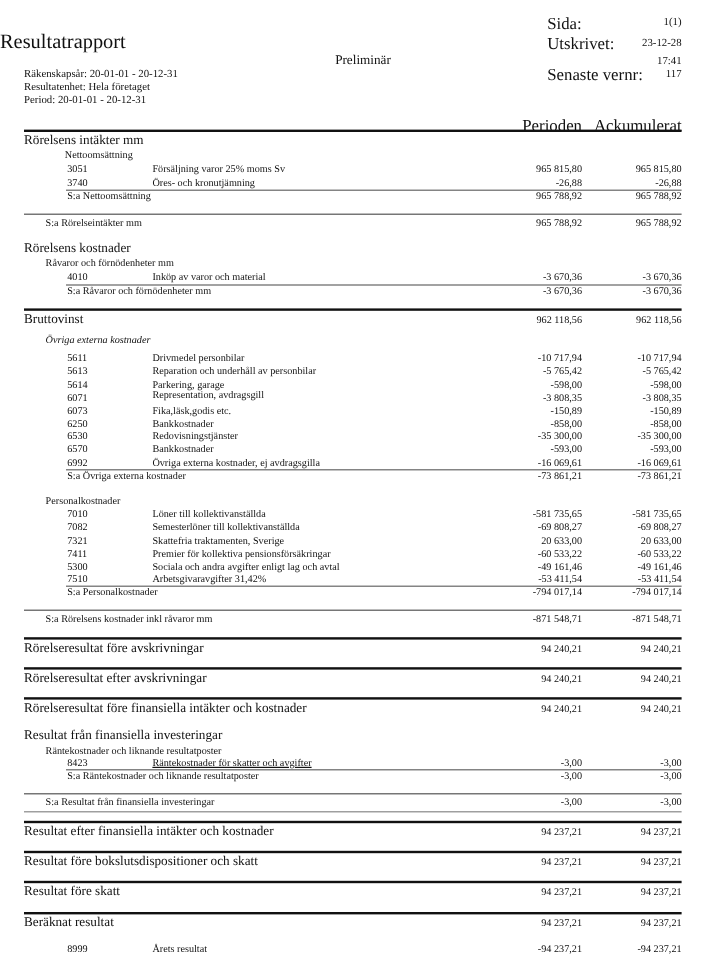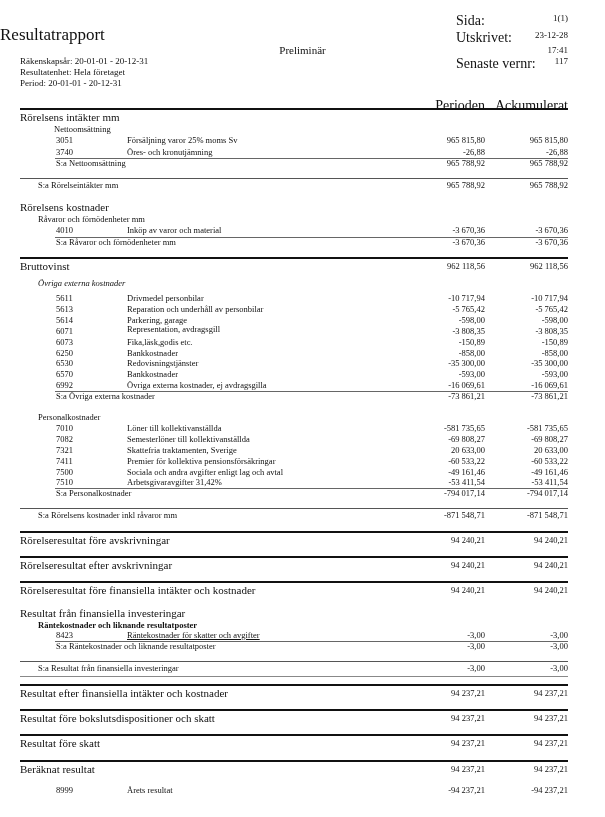--- a/index.html
+++ b/index.html
@@ -133,21 +133,21 @@
       <div class="abs v1" style="top: 434px;">-69 808,27</div>
       <div class="abs v2" style="top: 434px;">-69 808,27</div>
       <div class="abs acc" style="top: 445px;">7321</div>
       <div class="abs desc" style="top: 445px;">Skattefria traktamenten, Sverige</div>
       <div class="abs v1" style="top: 445px;">20 633,00</div>
       <div class="abs v2" style="top: 445px;">20 633,00</div>
       <div class="abs acc" style="top: 456px;">7411</div>
       <div class="abs desc" style="top: 456px;">Premier för kollektiva pensionsförsäkringar</div>
       <div class="abs v1" style="top: 456px;">-60 533,22</div>
       <div class="abs v2" style="top: 456px;">-60 533,22</div>
-      <div class="abs acc" style="top: 467px;">7500</div>
+      <div class="abs acc" style="top: 467px;">5300</div>
       <div class="abs desc" style="top: 467px;">Sociala och andra avgifter enligt lag och avtal</div>
       <div class="abs v1" style="top: 467px;">-49 161,46</div>
       <div class="abs v2" style="top: 467px;">-49 161,46</div>
       <div class="abs acc" style="top: 477px;">7510</div>
       <div class="abs desc" style="top: 477px;">Arbetsgivaravgifter 31,42%</div>
       <div class="abs v1" style="top: 477px;">-53 411,54</div>
       <div class="abs v2" style="top: 477px;">-53 411,54</div>
       <div class="rule sub" style="top: 488px;"></div>
       <div class="abs sum" style="top: 488px;">S:a Personalkostnader</div>
       <div class="abs v1" style="top: 488px;">-794 017,14</div>
@@ -162,21 +162,21 @@
       <div class="abs v2" style="top: 535px;">94 240,21</div>
       <div class="rule thick" style="top: 556px;"></div>
       <div class="abs sec" style="top: 559px;">Rörelseresultat efter avskrivningar</div>
       <div class="abs v1" style="top: 560px;">94 240,21</div>
       <div class="abs v2" style="top: 560px;">94 240,21</div>
       <div class="rule thick" style="top: 581px;"></div>
       <div class="abs sec" style="top: 584px;">Rörelseresultat före finansiella intäkter och kostnader</div>
       <div class="abs v1" style="top: 585px;">94 240,21</div>
       <div class="abs v2" style="top: 585px;">94 240,21</div>
       <div class="abs sec" style="top: 607px;">Resultat från finansiella investeringar</div>
-      <div class="abs grp" style="top: 620px; font-weight: bold;">Räntekostnader och liknande resultatposter</div>
+      <div class="abs grp" style="top: 620px;">Räntekostnader och liknande resultatposter</div>
       <div class="abs acc" style="top: 630px;">8423</div>
       <div class="abs desc" style="top: 630px; text-decoration: underline;">Räntekostnader för skatter och avgifter</div>
       <div class="abs v1" style="top: 630px;">-3,00</div>
       <div class="abs v2" style="top: 630px;">-3,00</div>
       <div class="rule sub" style="top: 641px;"></div>
       <div class="abs sum" style="top: 641px;">S:a Räntekostnader och liknande resultatposter</div>
       <div class="abs v1" style="top: 641px;">-3,00</div>
       <div class="abs v2" style="top: 641px;">-3,00</div>
       <div class="rule med" style="top: 661px;"></div>
       <div class="abs sum2" style="top: 663px;">S:a Resultat från finansiella investeringar</div>

